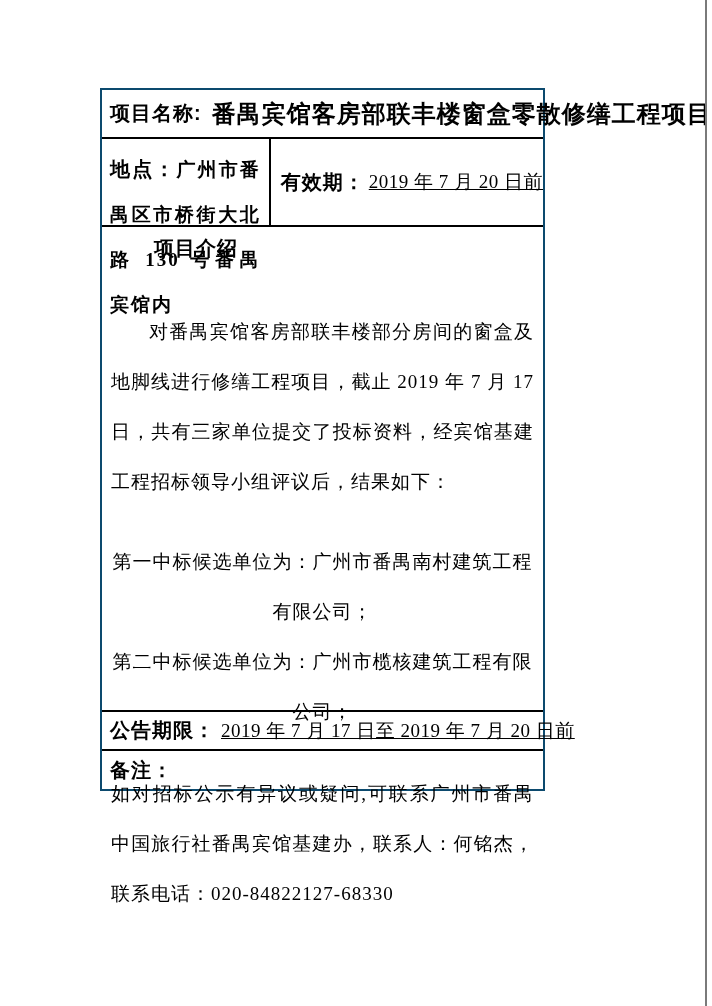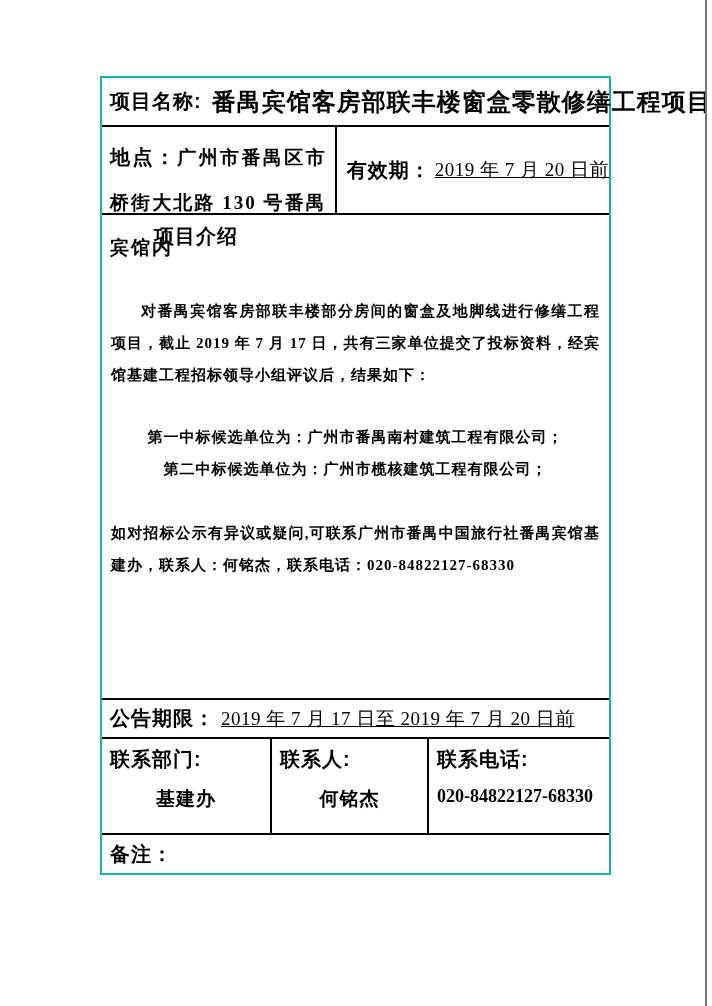--- a/index.html
+++ b/index.html
@@ -11,22 +11,22 @@
     overflow: hidden;
   }
   #page { position: relative; width: 712px; height: 1006px; background:#fff; }
 
   #page-edge {
     position: absolute; top: 0; left: 705px; width: 2px; height: 1006px;
     background: #7a7a7a;
   }
 
   #doc-table {
-    position: absolute; left: 100px; top: 76px; width: 511px;
-    border: 2px solid #14b8a6;
+    position: absolute; left: 100px; top: 88px; width: 445px;
+    border: 2px solid #0c4a6e;
   }
   .t-row { border-top: 2px solid #000; display: flex; align-items: stretch; }
   .t-row:first-child { border-top: none; }
   .cell { border-left: 2px solid #000; }
   .cell:first-child { border-left: none; }
 
   .hdr {
     font-family: "Liberation Sans", "DejaVu Sans", sans-serif;
     font-weight: bold;
     font-size: 20px;
@@ -53,21 +53,21 @@
     flex: 1; display: flex; align-items: center; padding-left: 10px;
     white-space: nowrap;
   }
   .cell-validity .val-n { font-size: 19px; margin-left: 4px; }
 
   
   .row-intro { height: 485px; display: block; }
   .intro-cell { padding: 6px 9px 0 9px; }
   .intro-cell .hdr { line-height: 30px; margin-left: 43px; }
   .intro-text {
-    font-size: 15px; line-height: 32px; font-weight: bold;
+    font-size: 19px; line-height: 50px; font-weight: normal;
     letter-spacing: 1px;
     text-align: justify; text-justify: inter-character;
   }
   .p-first { margin-top: 44px; text-indent: 2em; }
   .p-candidates { margin-top: 30px; text-align: center; }
   .p-contact { margin-top: 32px; }
 
   
   .row-period { height: 39px; align-items: center; padding-left: 8px; }
   .row-period .val-n { font-size: 19px; margin-left: 6px; font-weight: normal; white-space: nowrap; }
@@ -118,34 +118,20 @@
         </div>
         <div class="intro-text p-contact">如对招标公示有异议或疑问,可联系广州市番禺中国旅行社番禺宾馆基建办，联系人：何铭杰，联系电话：020-84822127-68330</div>
       </div>
     </div>
 
     <div class="t-row row-period">
       <span class="hdr">公告期限：</span>
       <span class="val-n">2019 年 7 月 17 日至 2019 年 7 月 20 日前</span>
     </div>
 
-    <div class="t-row row-contacts">
-      <div class="cell contact-cell cc-1">
-        <span class="hdr">联系部门:</span>
-        <span class="contact-value">基建办</span>
-      </div>
-      <div class="cell contact-cell cc-2">
-        <span class="hdr">联系人:</span>
-        <span class="contact-value">何铭杰</span>
-      </div>
-      <div class="cell contact-cell cc-3">
-        <span class="hdr">联系电话:</span>
-        <span class="contact-value">020-84822127-68330</span>
-      </div>
-    </div>
 
     <div class="t-row row-remarks">
       <span class="hdr">备注：</span>
     </div>
 
   </div>
 
   <div id="page-edge"></div>
 </div>
 

